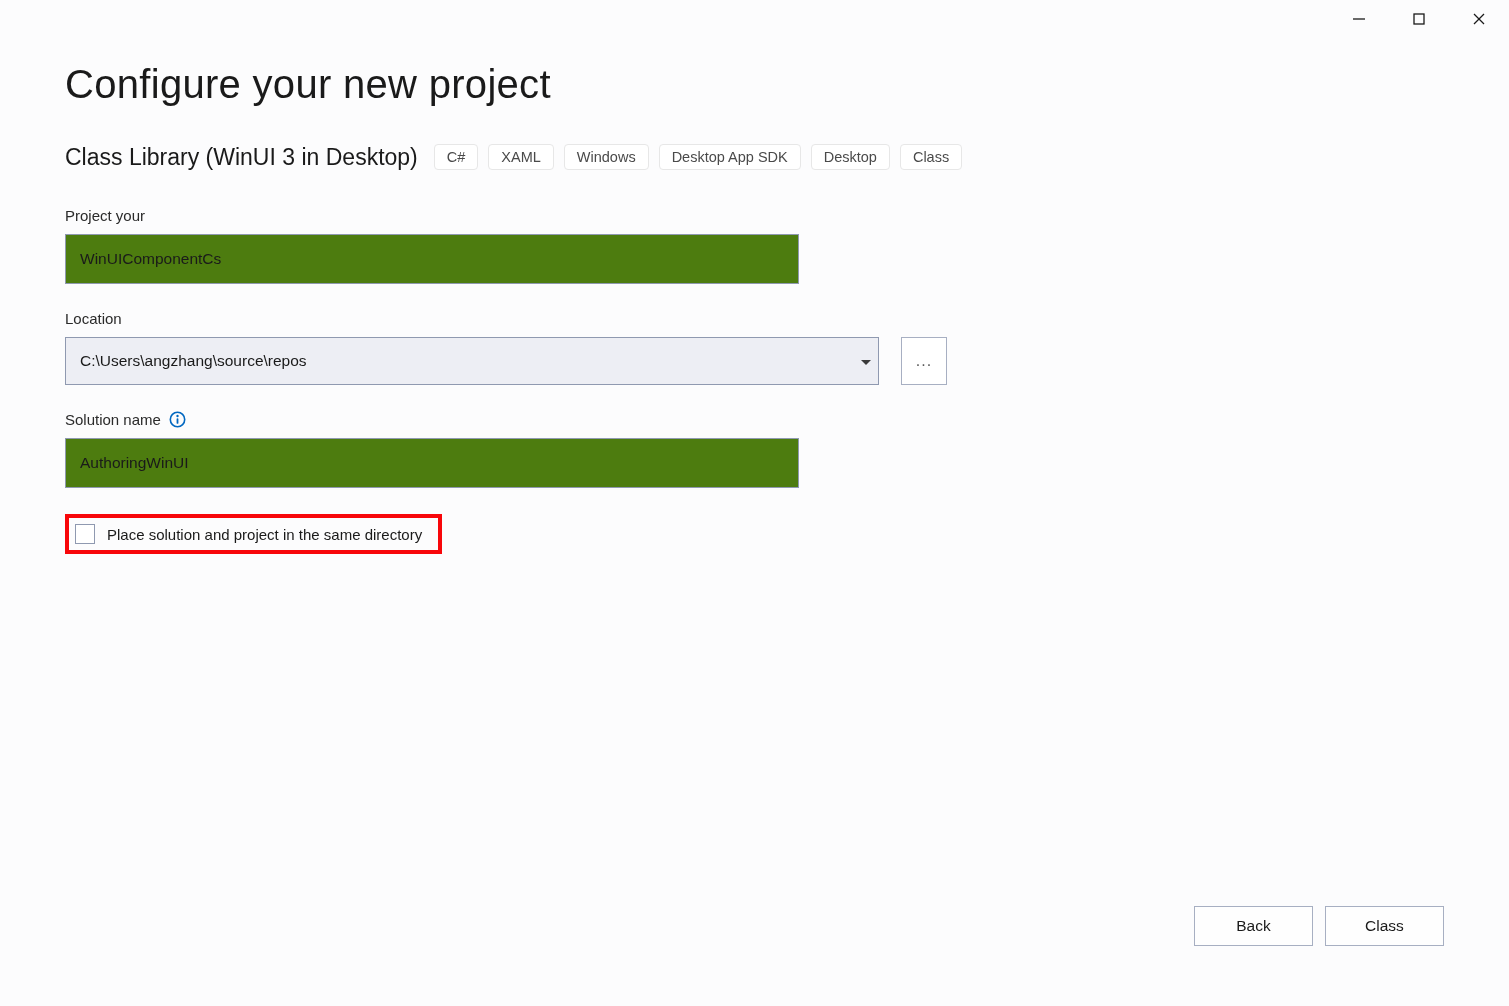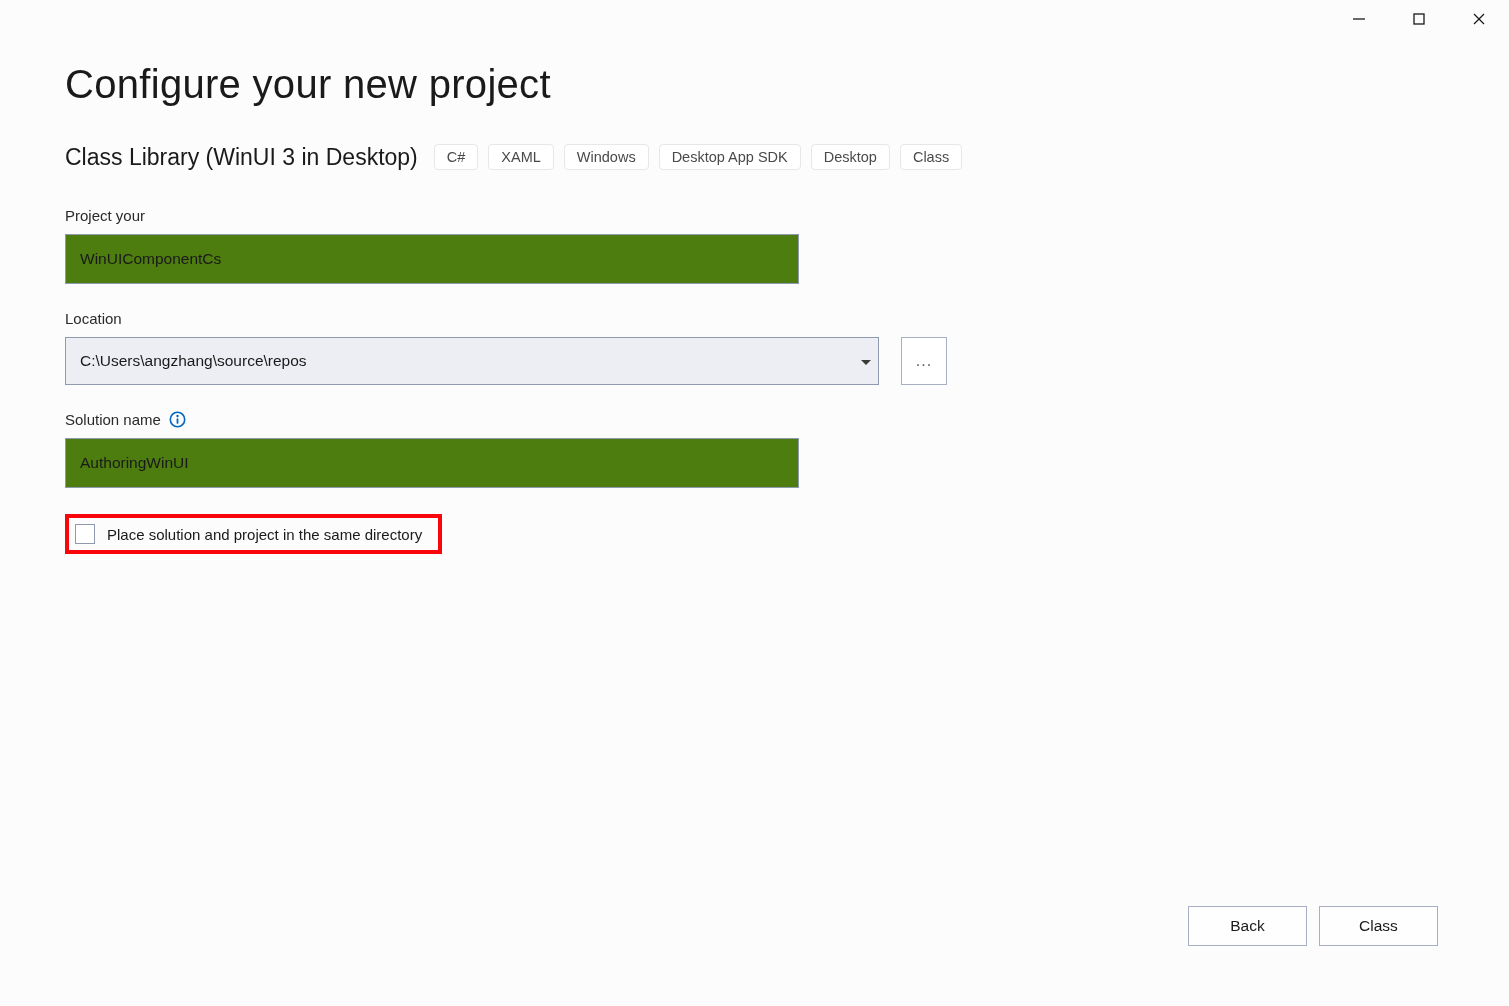--- a/index.html
+++ b/index.html
@@ -150,21 +150,21 @@
       appearance: none;
       cursor: pointer;
     }
     .checkbox-label {
       font-size: 15px;
       color: #1a1a1a;
       cursor: pointer;
     }
     .footer {
       position: absolute;
-      right: 71px;
+      right: 65px;
       bottom: 60px;
       display: flex;
       gap: 12px;
     }
     .footer-btn {
       width: 119px;
       height: 40px;
       border: 1.5px solid #a7afc2;
       background: #fefefe;
       font-size: 15.5px;

